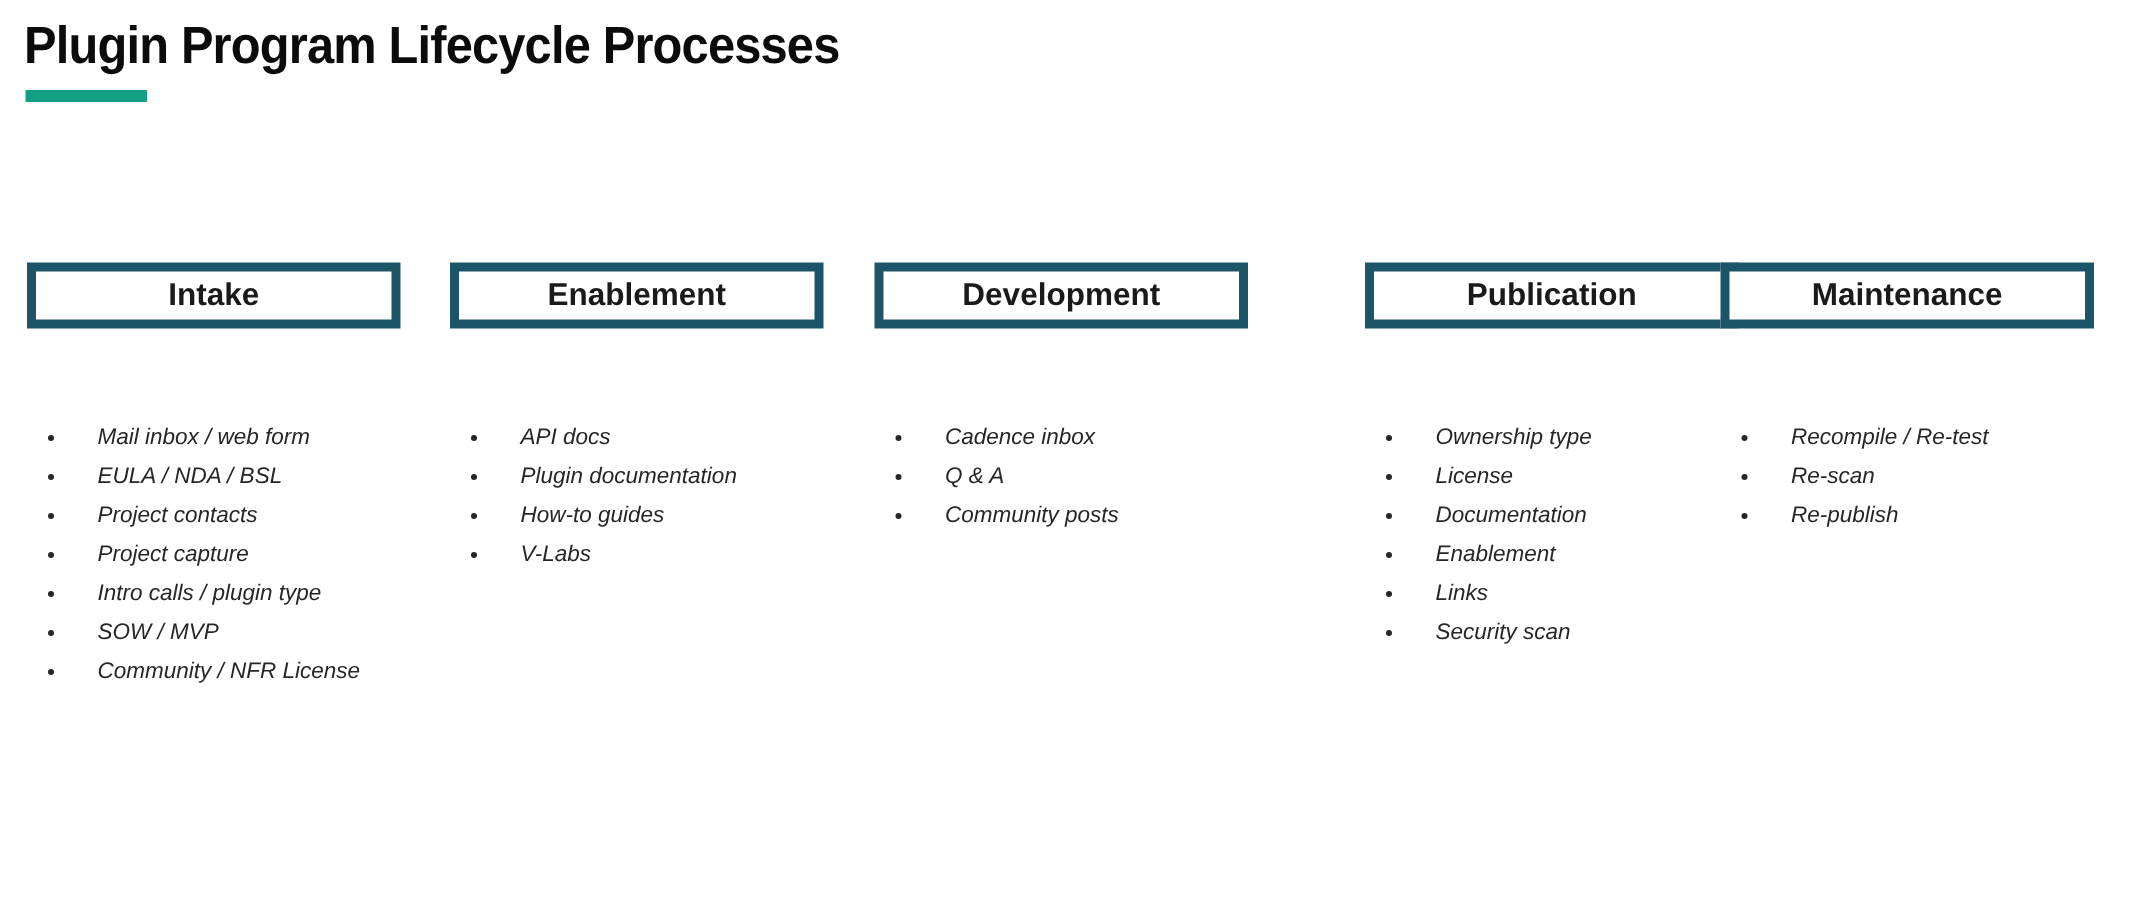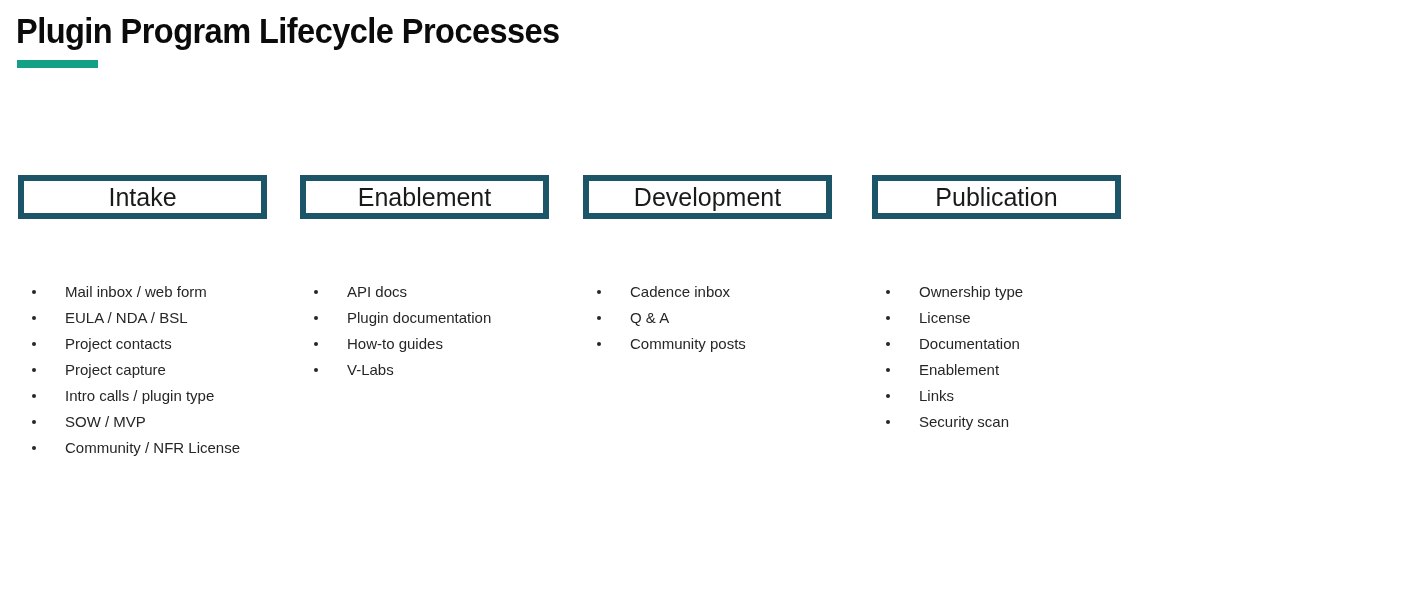--- a/index.html
+++ b/index.html
@@ -50,39 +50,39 @@
     height: 603px;
   }
   .phase-col {
     position: absolute;
     top: 175px;
     width: 249px;
   }
   .phase-col[data-col="0"] { left: 18px; }
   .phase-col[data-col="1"] { left: 300px; }
   .phase-col[data-col="2"] { left: 583px; }
-  .phase-col[data-col="3"] { left: 872px; }
+  .phase-col[data-col="3"] { left: 910px; }
   .phase-col[data-col="4"] { left: 1147px; }
 
   .phase-header {
     box-sizing: border-box;
     width: 249px;
     height: 44px;
     border: 6px solid #1c5468;
     background: #ffffff;
     box-shadow: inset 0 0 0 1px #ffffff;
     display: flex;
     align-items: center;
     justify-content: center;
     overflow: hidden;
   }
   .phase-header-label {
     font-family: "Liberation Sans", "DejaVu Sans", sans-serif;
-    font-size: 25px;
-    font-weight: normal;
+    font-size: 21px;
+    font-weight: bold;
     color: #1a1a1a;
     line-height: 24px;
     white-space: nowrap;
   }
 
   
   .phase-items {
     position: absolute;
     top: 104px;
     left: 0;
@@ -93,20 +93,21 @@
   }
   .phase-item {
     position: relative;
     height: 26px;
     line-height: 26px;
     padding-left: 47px;
     font-family: "Liberation Sans", "DejaVu Sans", sans-serif;
     font-size: 15px;
     color: #262626;
     white-space: nowrap;
+    font-style: italic;
   }
   .bullet-dot {
     position: absolute;
     left: 14px;
     top: 11px;
     width: 4px;
     height: 4px;
     background: #262626;
     border-radius: 50%;
   }
@@ -163,13 +164,23 @@
       </div>
       <ul class="phase-items">
         <li class="phase-item"><span class="bullet-dot"></span><span class="phase-item-label">Ownership type</span></li>
         <li class="phase-item"><span class="bullet-dot"></span><span class="phase-item-label">License</span></li>
         <li class="phase-item"><span class="bullet-dot"></span><span class="phase-item-label">Documentation</span></li>
         <li class="phase-item"><span class="bullet-dot"></span><span class="phase-item-label">Enablement</span></li>
         <li class="phase-item"><span class="bullet-dot"></span><span class="phase-item-label">Links</span></li>
         <li class="phase-item"><span class="bullet-dot"></span><span class="phase-item-label">Security scan</span></li>
       </ul>
     </div>
+    <div class="phase-col" data-col="4">
+      <div class="phase-header">
+        <span class="phase-header-label">Maintenance</span>
+      </div>
+      <ul class="phase-items">
+        <li class="phase-item"><span class="bullet-dot"></span><span class="phase-item-label">Recompile / Re-test</span></li>
+        <li class="phase-item"><span class="bullet-dot"></span><span class="phase-item-label">Re-scan</span></li>
+        <li class="phase-item"><span class="bullet-dot"></span><span class="phase-item-label">Re-publish</span></li>
+      </ul>
+    </div>
   </div>
 
 </body></html>

